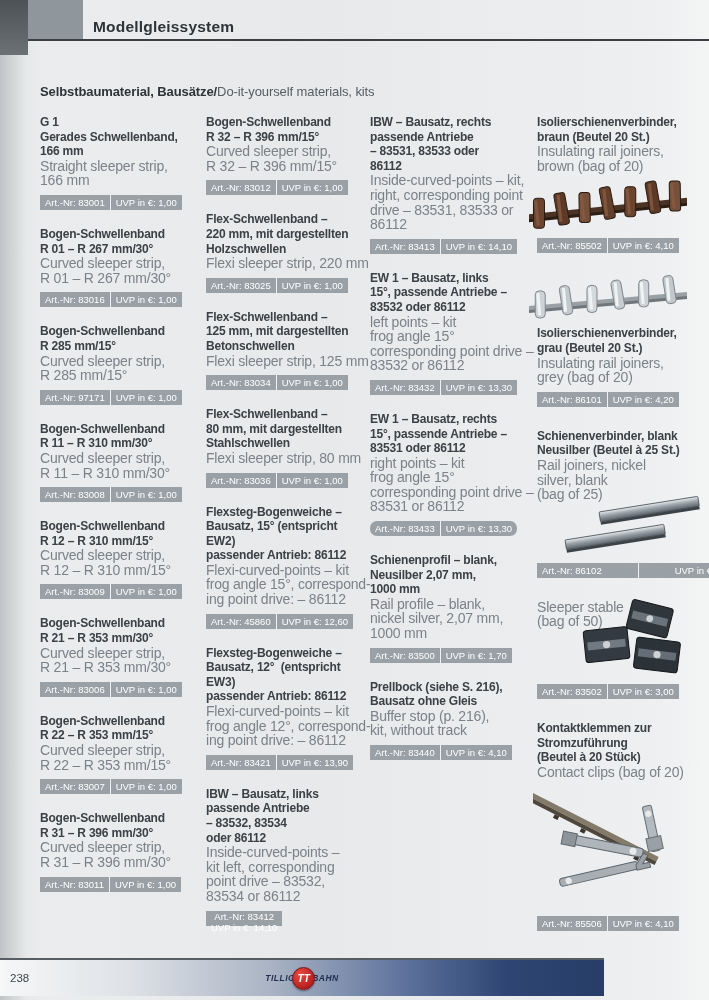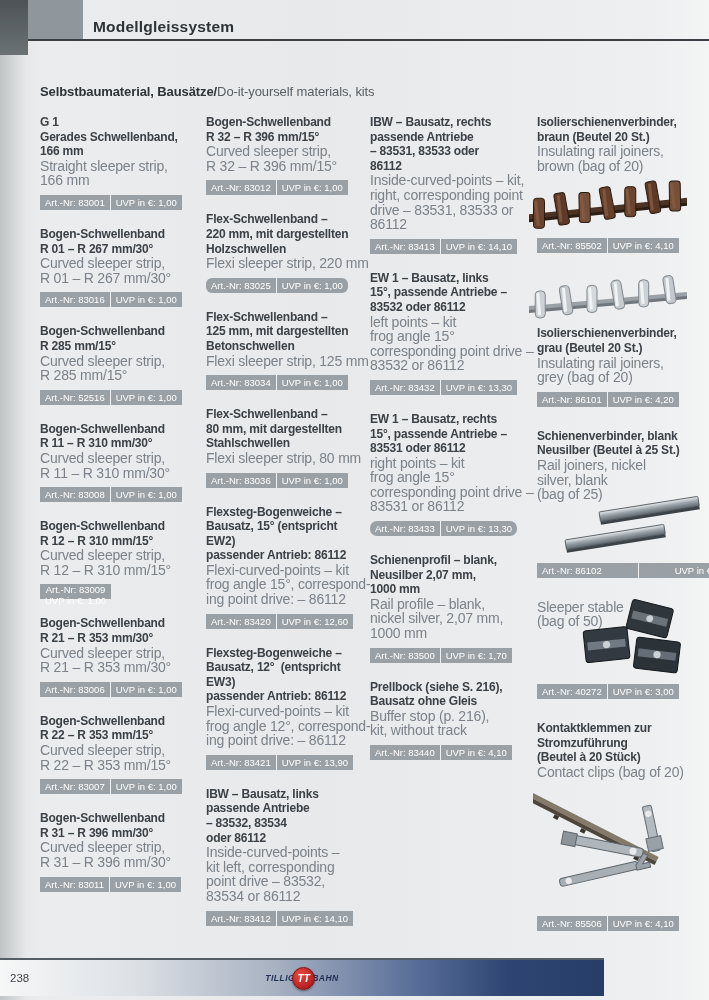--- a/index.html
+++ b/index.html
@@ -71,34 +71,34 @@
       <div class="entry"><div class="pname">Bogen-Schwellenband
 R 01 – R 267 mm/30°</div><div class="pdesc">Curved sleeper strip,
 R 01 – R 267 mm/30°</div><div class="artbar" style="background: rgb(154, 161, 166);">
           <span>Art.-Nr: 83016</span>
           <span class="abar-sep"></span>
           <span>UVP in €: 1,00</span>
         </div></div>
       <div class="entry"><div class="pname">Bogen-Schwellenband
 R 285 mm/15°</div><div class="pdesc">Curved sleeper strip,
 R 285 mm/15°</div><div class="artbar" style="background: rgb(154, 161, 166);">
-          <span>Art.-Nr: 52516</span>
+          <span>Art.-Nr: 97171</span>
           <span class="abar-sep"></span>
           <span>UVP in €: 1,00</span>
         </div></div>
       <div class="entry"><div class="pname">Bogen-Schwellenband
 R 11 – R 310 mm/30°</div><div class="pdesc">Curved sleeper strip,
 R 11 – R 310 mm/30°</div><div class="artbar" style="background: rgb(154, 161, 166);">
           <span>Art.-Nr: 83008</span>
           <span class="abar-sep"></span>
           <span>UVP in €: 1,00</span>
         </div></div>
       <div class="entry"><div class="pname">Bogen-Schwellenband
 R 12 – R 310 mm/15°</div><div class="pdesc">Curved sleeper strip,
-R 12 – R 310 mm/15°</div><div class="artbar" style="background: rgb(154, 161, 166); flex-direction: column;">
+R 12 – R 310 mm/15°</div><div class="artbar" style="background: rgb(154, 161, 166);">
           <span>Art.-Nr: 83009</span>
           <span class="abar-sep"></span>
           <span>UVP in €: 1,00</span>
         </div></div>
       <div class="entry"><div class="pname">Bogen-Schwellenband
 R 21 – R 353 mm/30°</div><div class="pdesc">Curved sleeper strip,
 R 21 – R 353 mm/30°</div><div class="artbar" style="background: rgb(154, 161, 166);">
           <span>Art.-Nr: 83006</span>
           <span class="abar-sep"></span>
           <span>UVP in €: 1,00</span>
@@ -121,21 +121,21 @@
   <div class="col col-1">
       <div class="entry"><div class="pname">Bogen-Schwellenband
 R 32 – R 396 mm/15°</div><div class="pdesc">Curved sleeper strip,
 R 32 – R 396 mm/15°</div><div class="artbar" style="background: rgb(154, 161, 166);">
           <span>Art.-Nr: 83012</span>
           <span class="abar-sep"></span>
           <span>UVP in €: 1,00</span>
         </div></div>
       <div class="entry"><div class="pname">Flex-Schwellenband –
 220 mm, mit dargestellten
-Holzschwellen</div><div class="pdesc">Flexi sleeper strip, 220 mm</div><div class="artbar" style="background: rgb(154, 161, 166); border-radius: 6px;">
+Holzschwellen</div><div class="pdesc">Flexi sleeper strip, 220 mm</div><div class="artbar" style="background: rgb(154, 161, 166);">
           <span>Art.-Nr: 83025</span>
           <span class="abar-sep"></span>
           <span>UVP in €: 1,00</span>
         </div></div>
       <div class="entry"><div class="pname">Flex-Schwellenband –
 125 mm, mit dargestellten
 Betonschwellen</div><div class="pdesc">Flexi sleeper strip, 125 mm</div><div class="artbar" style="background: rgb(154, 161, 166);">
           <span>Art.-Nr: 83034</span>
           <span class="abar-sep"></span>
           <span>UVP in €: 1,00</span>
@@ -146,41 +146,41 @@
           <span>Art.-Nr: 83036</span>
           <span class="abar-sep"></span>
           <span>UVP in €: 1,00</span>
         </div></div>
       <div class="entry"><div class="pname">Flexsteg-Bogenweiche –
 Bausatz, 15° (entspricht
 EW2)
 passender Antrieb: 86112</div><div class="pdesc">Flexi-curved-points – kit
 frog angle 15°, correspond-
 ing point drive: – 86112</div><div class="artbar" style="background: rgb(154, 161, 166);">
-          <span>Art.-Nr: 83420</span>
+          <span>Art.-Nr: 45860</span>
           <span class="abar-sep"></span>
           <span>UVP in €: 12,60</span>
         </div></div>
       <div class="entry"><div class="pname">Flexsteg-Bogenweiche –
 Bausatz, 12°  (entspricht
 EW3)
 passender Antrieb: 86112</div><div class="pdesc">Flexi-curved-points – kit
 frog angle 12°, correspond-
 ing point drive: – 86112</div><div class="artbar" style="background: rgb(154, 161, 166);">
           <span>Art.-Nr: 83421</span>
           <span class="abar-sep"></span>
           <span>UVP in €: 13,90</span>
         </div></div>
       <div class="entry"><div class="pname">IBW – Bausatz, links
 passende Antriebe
 – 83532, 83534
 oder 86112</div><div class="pdesc">Inside-curved-points –
 kit left, corresponding
 point drive – 83532,
-83534 or 86112</div><div class="artbar" style="background: rgb(154, 161, 166);">
+83534 or 86112</div><div class="artbar" style="background: rgb(154, 161, 166); flex-direction: column;">
           <span>Art.-Nr: 83412</span>
           <span class="abar-sep"></span>
           <span>UVP in €: 14,10</span>
         </div></div>
     </div>
   <div class="col col-2">
       <div class="entry"><div class="pname">IBW – Bausatz, rechts
 passende Antriebe
 – 83531, 83533 oder
 86112</div><div class="pdesc">Inside-curved-points – kit,
@@ -331,21 +331,21 @@
      <rect x="3" y="12" width="38" height="8" fill="#717a82"></rect>
      <circle cx="22" cy="16" r="3.6" fill="#cdd2d6"></circle>
             </g>
    <g transform="translate(62,42) rotate(7)">
      <rect width="44" height="31" rx="3" fill="#2b3238" stroke="#14181b"></rect>
      <rect x="3" y="11" width="38" height="8" fill="#656e76"></rect>
      <circle cx="22" cy="15" r="3.6" fill="#cdd2d6"></circle>
             </g>
           </svg>
         </div><div class="artbar" style="background: rgb(154, 161, 166);">
-          <span>Art.-Nr: 40272</span>
+          <span>Art.-Nr: 83502</span>
           <span class="abar-sep"></span>
           <span>UVP in €: 3,00</span>
         </div></div>
       <div class="entry"><div class="pname">Kontaktklemmen zur
 Stromzuführung
 (Beutel à 20 Stück)</div><div class="pdesc">Contact clips (bag of 20)</div><div class="pimg img-contact-clips">
           <svg width="160" height="126" viewBox="0 0 160 126">
    <g transform="translate(-8,6) rotate(27)">
      <rect width="150" height="5" fill="#847a69"></rect>
      <rect y="5" width="150" height="4" fill="#4e463a"></rect>

